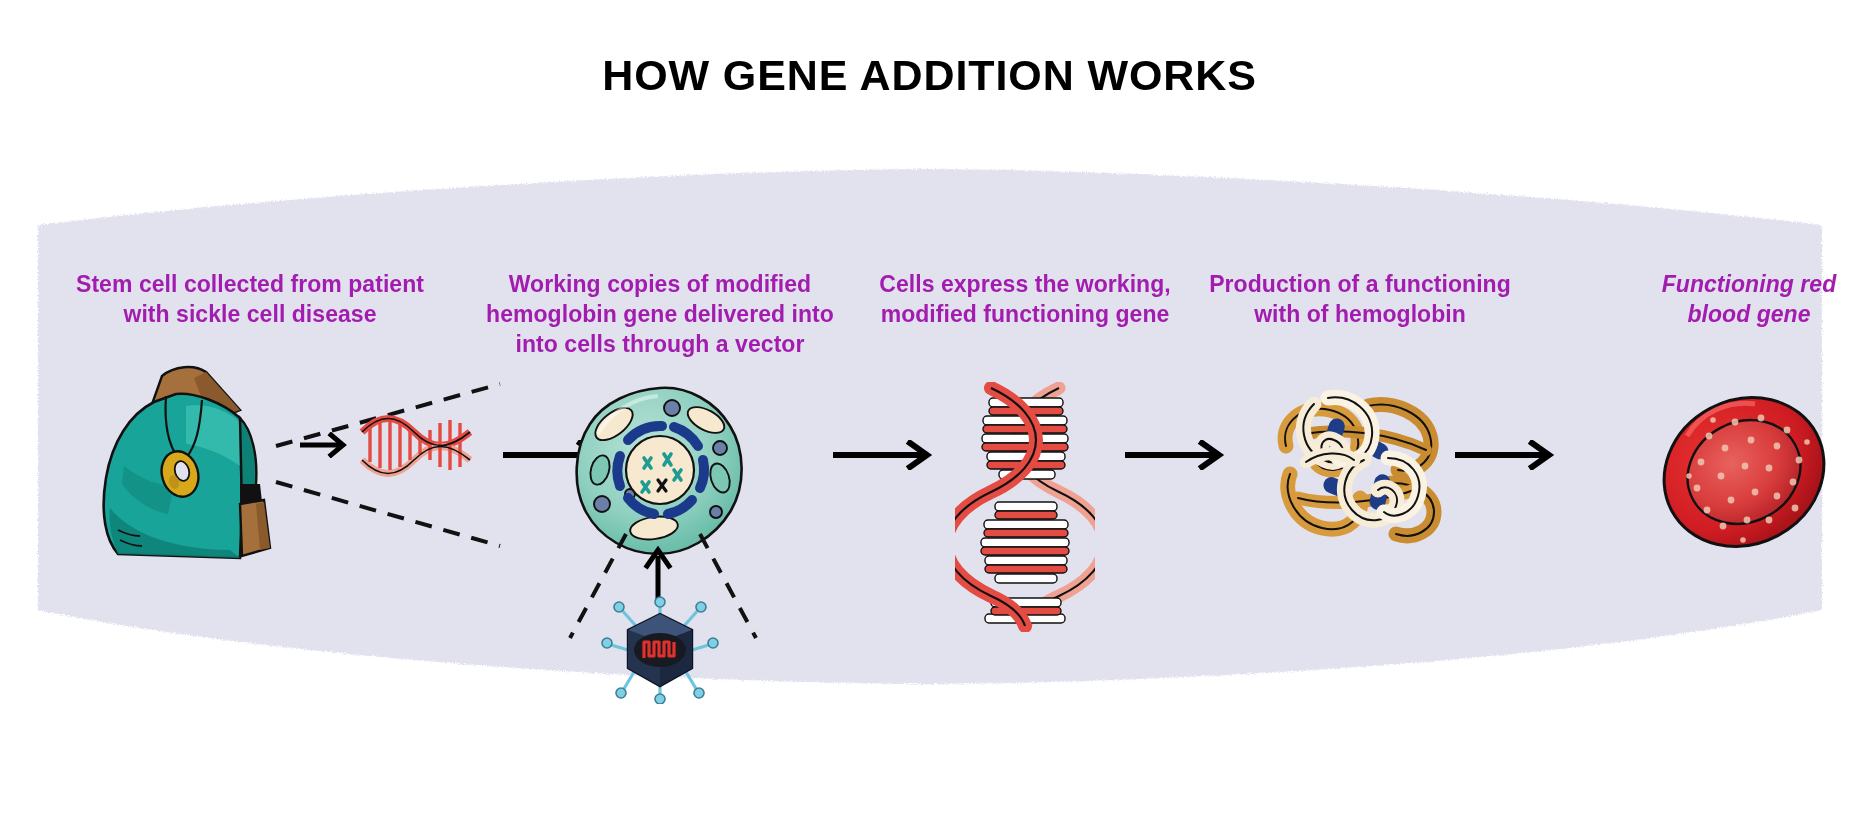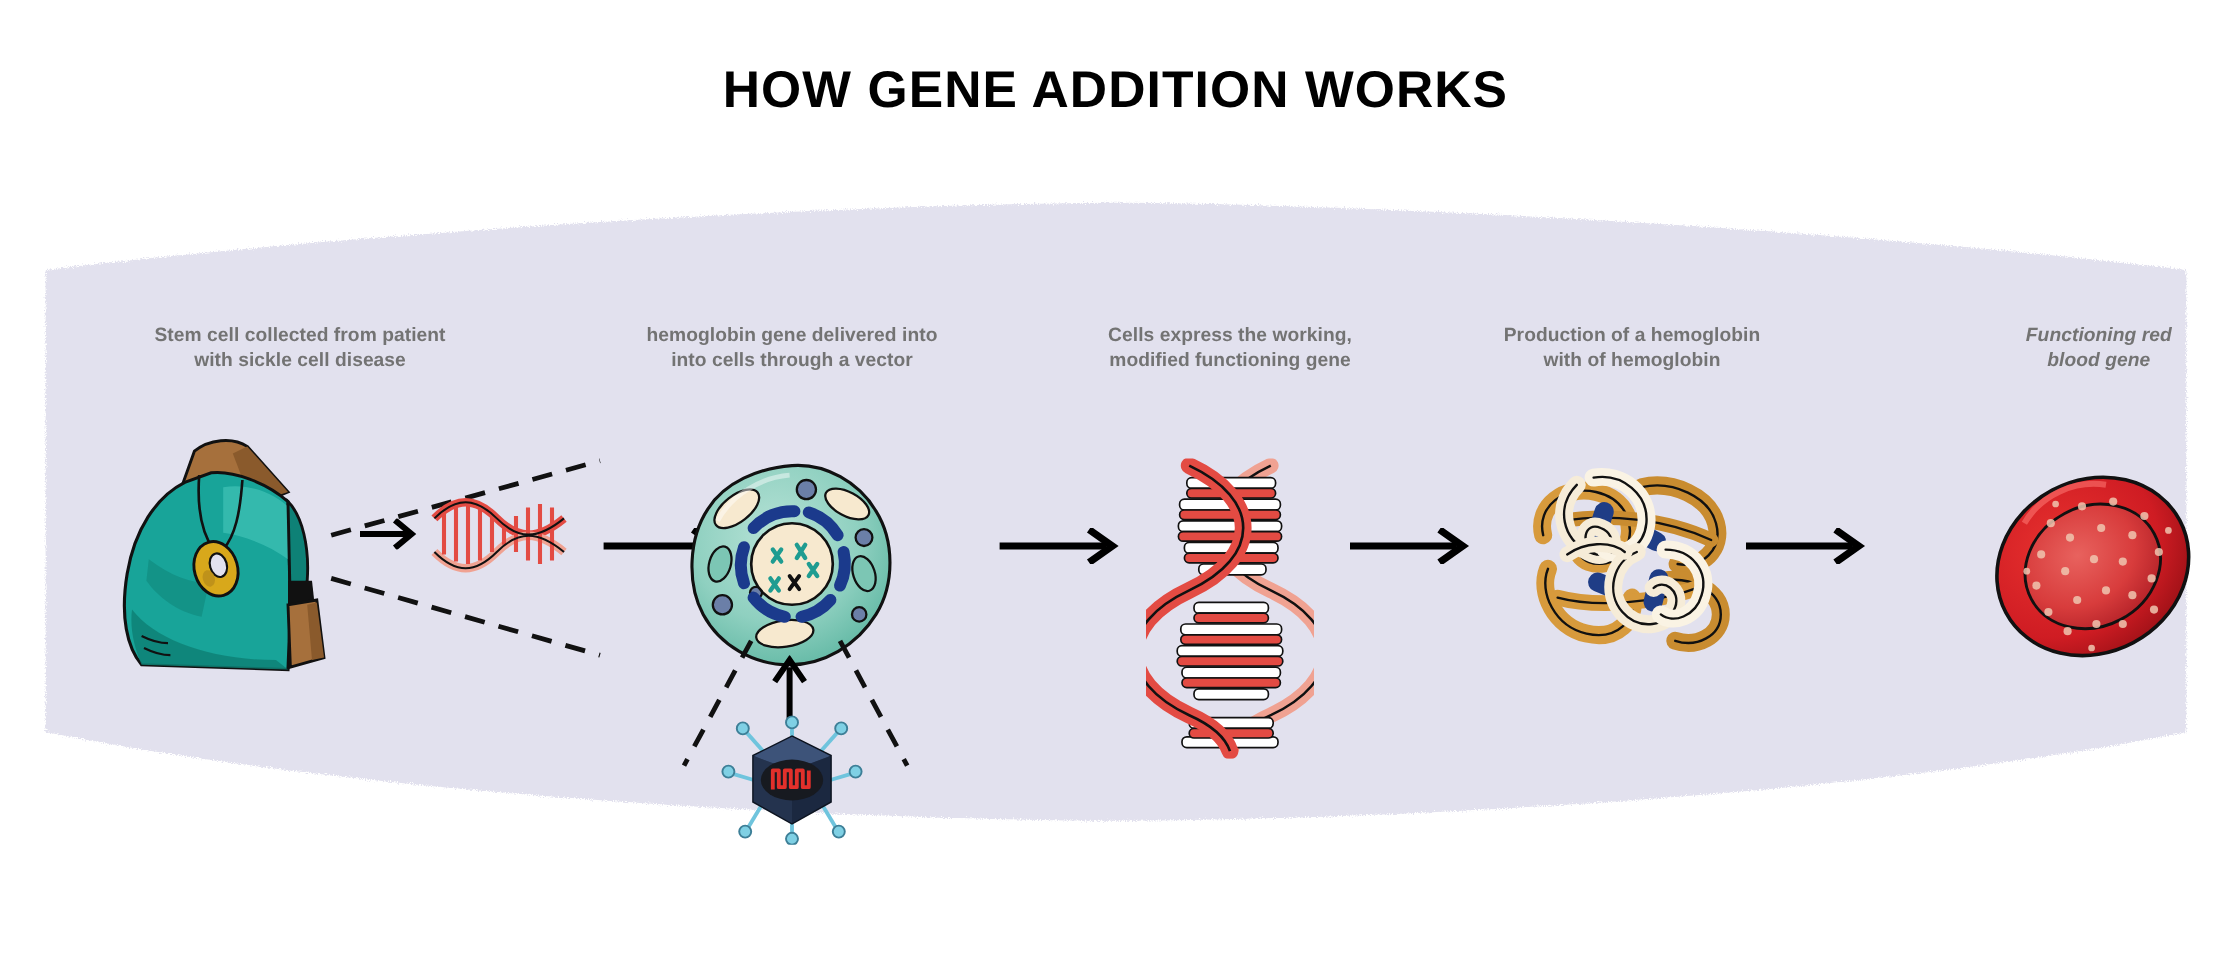--- a/index.html
+++ b/index.html
@@ -17,21 +17,21 @@
     line-height:1;
   }
 
   
   #panel-layer{position:absolute;left:0;top:0;width:1859px;height:813px;}
 
   
   .step{position:absolute;top:0;height:813px;}
   .caption{
     position:absolute;top:270px;width:100%;text-align:center;
-    font-size:16px;font-weight:700;color:#737373;line-height:1.30;
+    font-size:23px;font-weight:700;color:#a21caf;line-height:1.30;
     letter-spacing:0.05px;
   }
   .art{position:absolute;}
 
   
   #step-1{left:40px;width:420px;}
   #step-2{left:470px;width:380px;}
   #step-3{left:860px;width:330px;}
   #step-4{left:1190px;width:340px;}
   #step-5{left:1599px;width:300px;font-style:italic;}
@@ -139,20 +139,21 @@
 
   <div class="arrow" style="left:500px;">
     <svg width="110" height="30" viewBox="0 0 110 30">
       <line x1="3" y1="15" x2="92" y2="15" stroke="#000" stroke-width="6"></line>
       <polyline points="80,3 97,15 80,27" fill="none" stroke="#000" stroke-width="6" stroke-linecap="square"></polyline>
     </svg>
   </div>
 
   <div class="step" id="step-2">
     <div class="caption">
+      <div>Working copies of modified</div>
       <div>hemoglobin gene delivered into</div>
       <div>into cells through a vector</div>
     </div>
 
     <div class="art" style="left:100px;top:382px;">
       <svg width="180" height="180" viewBox="0 0 180 180">
         <defs>
           <radialGradient id="cellg" cx="42%" cy="36%" r="68%">
             <stop offset="0%" stop-color="#b6e2d6"></stop>
             <stop offset="62%" stop-color="#8fd0c0"></stop>
@@ -308,21 +309,21 @@
 
   <div class="arrow" style="left:1122px;">
     <svg width="110" height="30" viewBox="0 0 110 30">
       <line x1="3" y1="15" x2="92" y2="15" stroke="#000" stroke-width="6"></line>
       <polyline points="80,3 97,15 80,27" fill="none" stroke="#000" stroke-width="6" stroke-linecap="square"></polyline>
     </svg>
   </div>
 
   <div class="step" id="step-4">
     <div class="caption">
-      <div>Production of a hemoglobin</div>
+      <div>Production of a functioning</div>
       <div>with of hemoglobin</div>
     </div>
 
     <div class="art" style="left:78px;top:388px;">
       <svg width="180" height="165" viewBox="0 0 180 165">
         <g stroke="#111" stroke-width="2.1" fill="none" stroke-linecap="round" stroke-linejoin="round">
 
           <path d="M18 58 C12 34, 36 16, 62 22 C88 28, 96 52, 86 70 C78 84, 56 86, 48 74" stroke="#d79a3c" stroke-width="15"></path>
           <path d="M18 58 C12 34, 36 16, 62 22 C88 28, 96 52, 86 70 C78 84, 56 86, 48 74" stroke="#111" stroke-width="2"></path>
           <path d="M100 18 C126 12, 156 26, 162 48 C168 70, 150 86, 130 82" stroke="#c98c30" stroke-width="15"></path>

